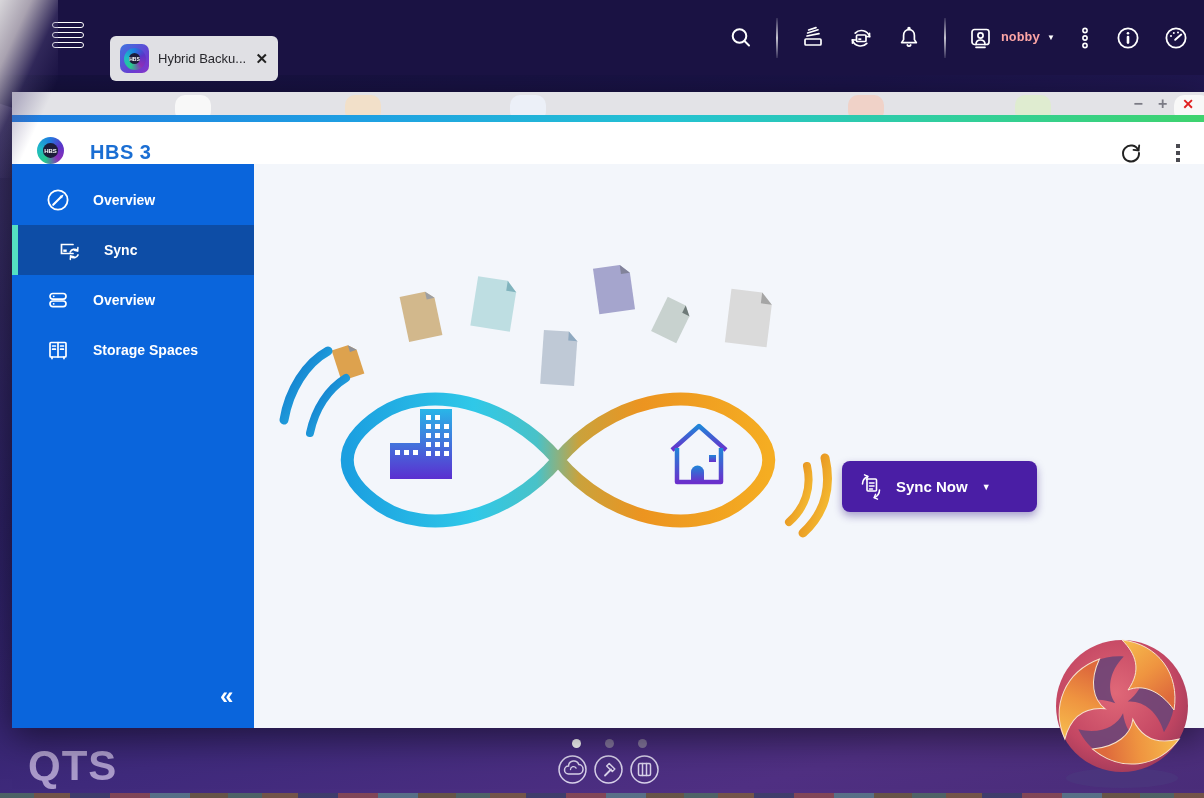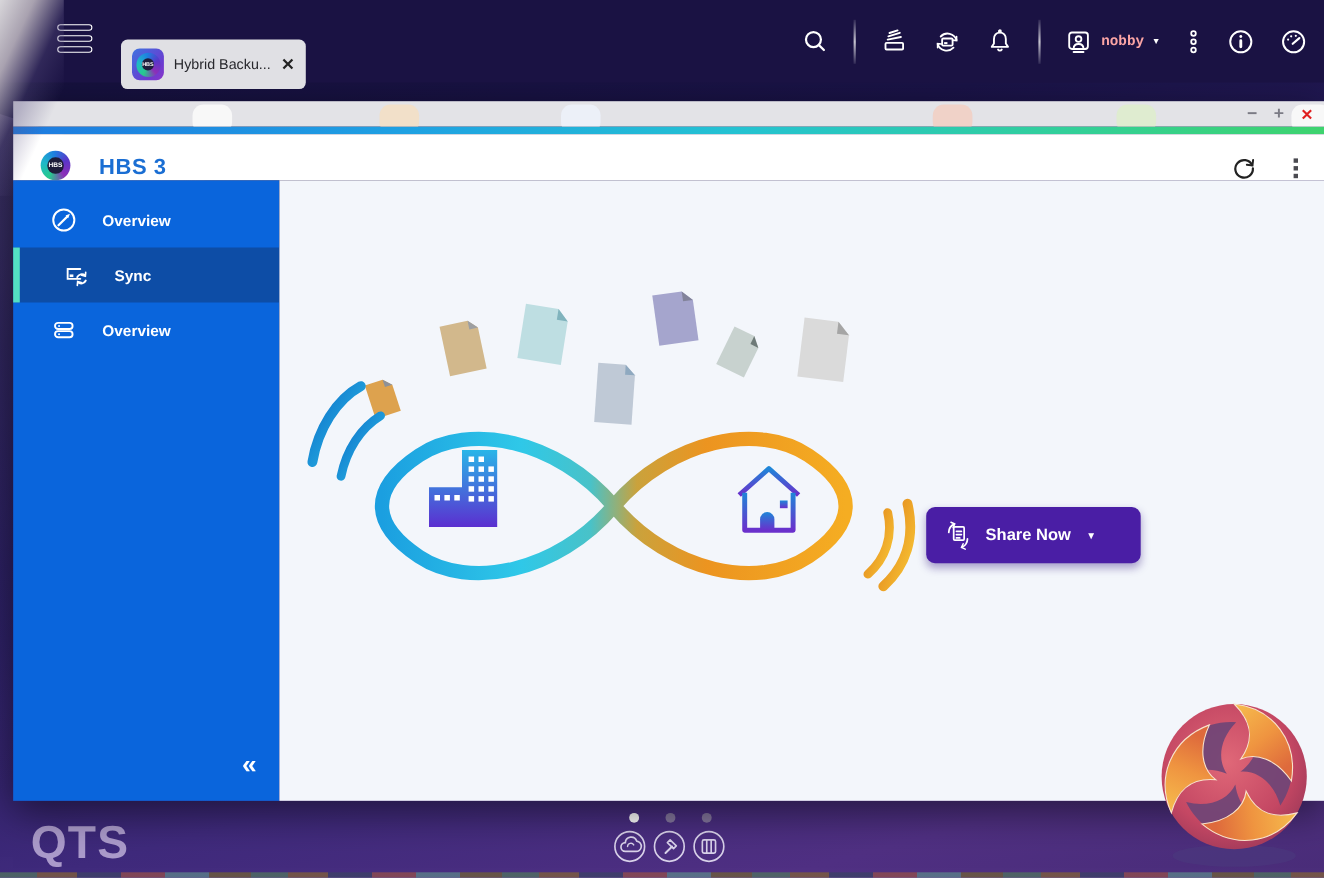--- a/index.html
+++ b/index.html
@@ -251,20 +251,30 @@
         <span class="lbl">Sync</span>
       </div>
       <div class="side-item">
         <svg class="sic" viewBox="0 0 26 26" fill="none" stroke="#fff" stroke-width="1.7">
           <rect x="5" y="6.5" width="16" height="5.6" rx="2.8"></rect>
             <rect x="5" y="14" width="16" height="5.6" rx="2.8"></rect>
           <circle cx="8.7" cy="9.3" r="0.9" fill="#fff" stroke="none"></circle>
             <circle cx="8.7" cy="16.8" r="0.9" fill="#fff" stroke="none"></circle>
           </svg>
         <span class="lbl">Overview</span>
+      </div>
+      <div class="side-item">
+        <svg class="sic" viewBox="0 0 26 26" fill="none" stroke="#fff" stroke-width="1.7" stroke-linecap="round">
+          <rect x="5" y="5.5" width="16" height="14.5" rx="1"></rect>
+            <path d="M13 5.5 L13 20"></path>
+          <path d="M7.6 9 L10.4 9 M15.6 9 L18.4 9"></path>
+            <path d="M7.6 12.2 L10.4 12.2 M15.6 12.2 L18.4 12.2"></path>
+          <path d="M7 20 L7 21.6 M19 20 L19 21.6"></path>
+          </svg>
+        <span class="lbl">Storage Spaces</span>
       </div>
       <div class="collapse">«</div>
     </div>
 
     <div class="main">
 
       <svg class="illu" width="558" height="292" viewBox="0 0 558 292">
         <defs>
           <linearGradient id="inf" x1="0" y1="0" x2="1" y2="0">
             <stop offset="0" stop-color="#1b9fe0"></stop>
@@ -371,21 +381,21 @@
 
       <button class="sync-btn">
         <svg width="30" height="30" viewBox="0 0 30 30" fill="none" stroke="#fff" stroke-width="1.6" stroke-linecap="round">
           <rect x="11" y="7" width="9.5" height="12" rx="1"></rect>
           <path d="M13.5 11 L18 11 M13.5 14 L18 14 M13.5 17 L16.5 17"></path>
           <path d="M6.5 12 A8.5 8.5 0 0 1 11.5 4.5"></path>
             <path d="M8.5 2.8 L11.9 4.3 L10.4 7.7" stroke-width="1.4"></path>
           <path d="M23.5 18 A8.5 8.5 0 0 1 18.5 25.5"></path>
             <path d="M21.5 27.2 L18.1 25.7 L19.6 22.3" stroke-width="1.4"></path>
         </svg>
-        <span class="blabel">Share Now</span>
+        <span class="blabel">Sync Now</span>
         <span class="bcaret">▼</span>
       </button>
     </div>
   </div>
 </div>
 
 <svg class="ball" width="148" height="172" viewBox="0 0 148 172">
   <defs>
     <radialGradient id="sph" cx="0.45" cy="0.4" r="0.75">
       <stop offset="0" stop-color="#e06878"></stop>

